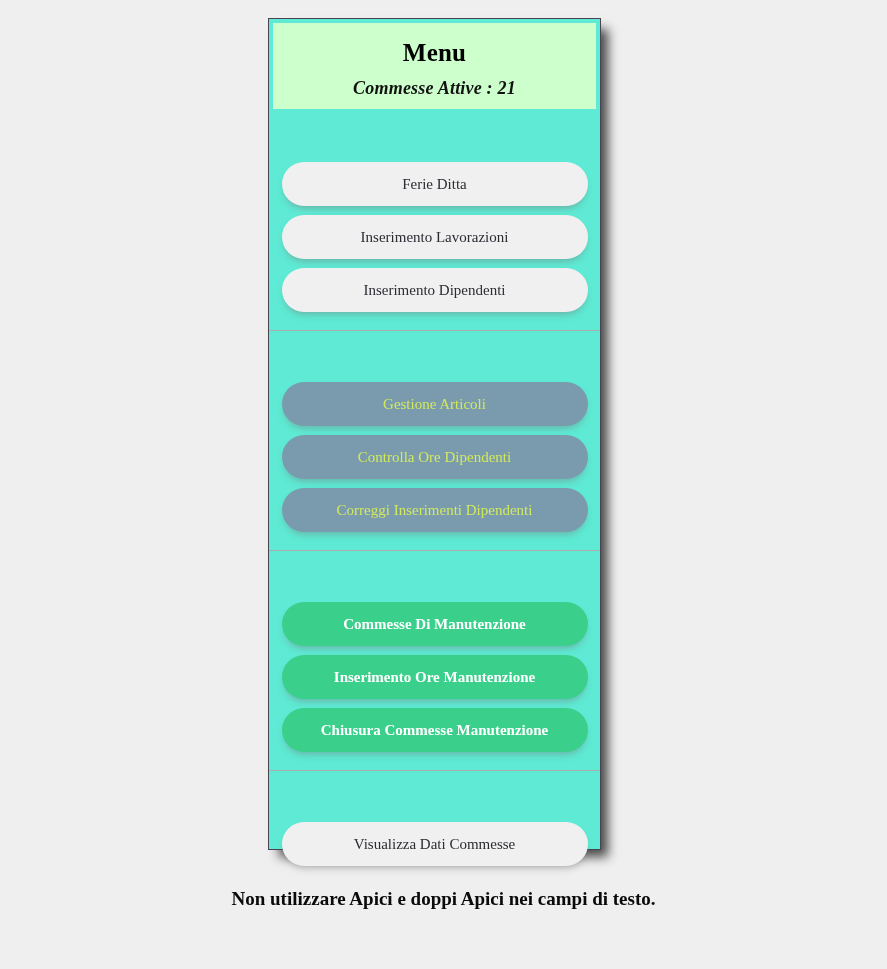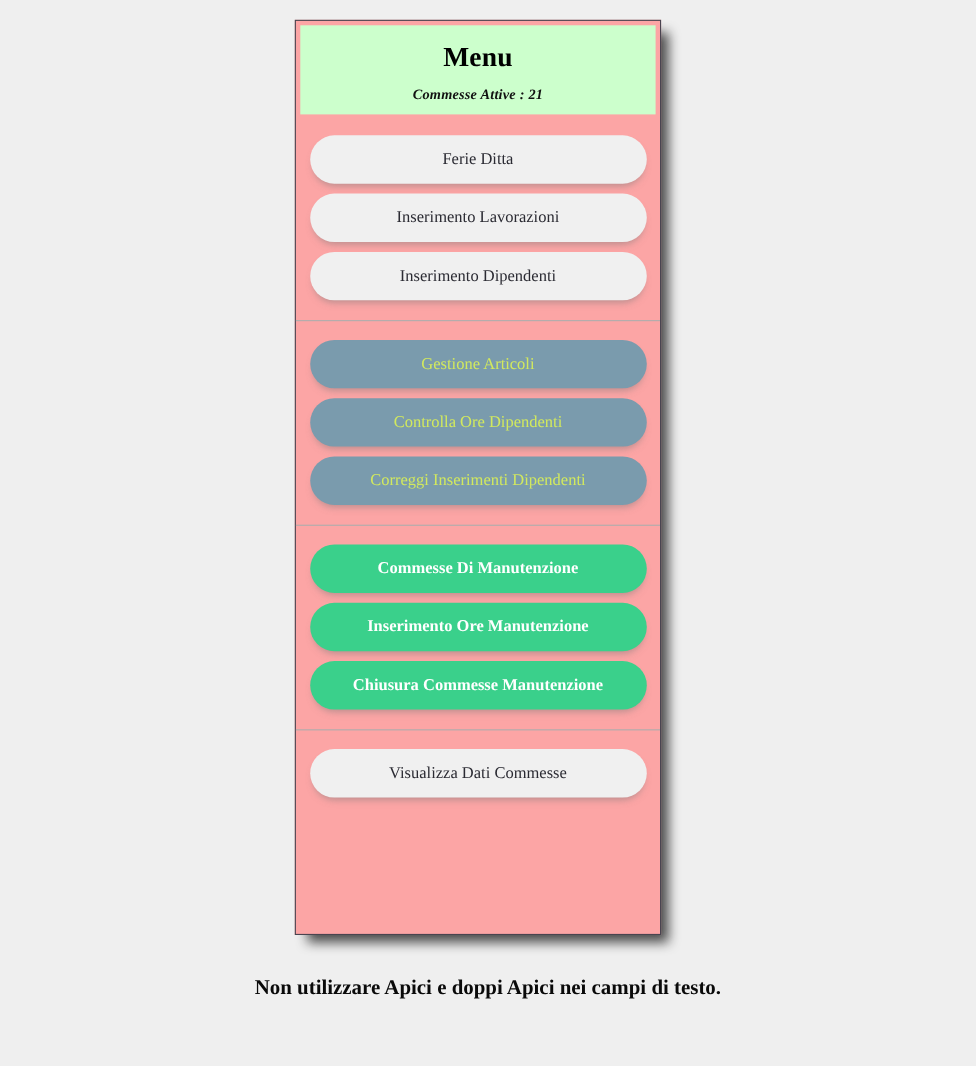--- a/index.html
+++ b/index.html
@@ -21,53 +21,54 @@
     height: 969px;
   }
 
   
   .panel {
     position: absolute;
     left: 268px;
     top: 18px;
     width: 333px;
     height: 832px;
-    background: #fca5a5;
+    background: #5eead4;
     border: 1px solid #4a4450;
     box-sizing: border-box;
     box-shadow: 9px 9px 10px -2px rgba(20,20,20,0.75);
   }
 
   
   .panel-header {
     background: #ccffcc;
     margin: 4px 4px 0 4px;
     padding: 14px 6px 10px 6px;
     text-align: center;
   }
   .panel-title {
     font-size: 25px;
     font-weight: bold;
     color: #000000;
     line-height: 1.25;
     letter-spacing: 0.2px;
   }
   .panel-subtitle {
-    font-size: 13px;
+    font-size: 18px;
     font-weight: bold;
     font-style: italic;
     color: #111111;
     margin-top: 10px;
     letter-spacing: 0.2px;
   }
 
   
   .group {
     padding: 8px 0 9px 0;
     border-bottom: 1px solid #adadad;
+    margin-top: 34px;
   }
   .group:last-of-type {
     border-bottom: none;
     padding-bottom: 5px;
   }
   .group.first {
     padding-top: 10px;
   }
 
   

